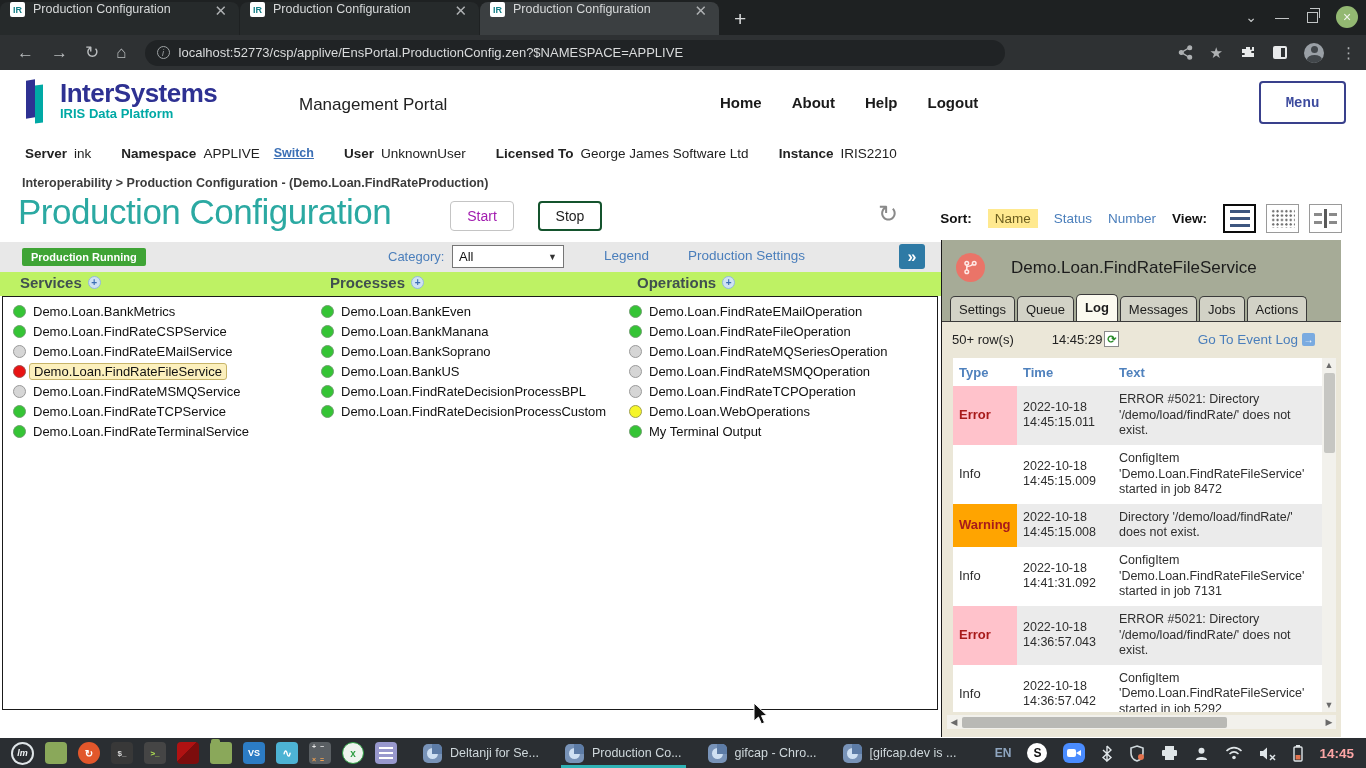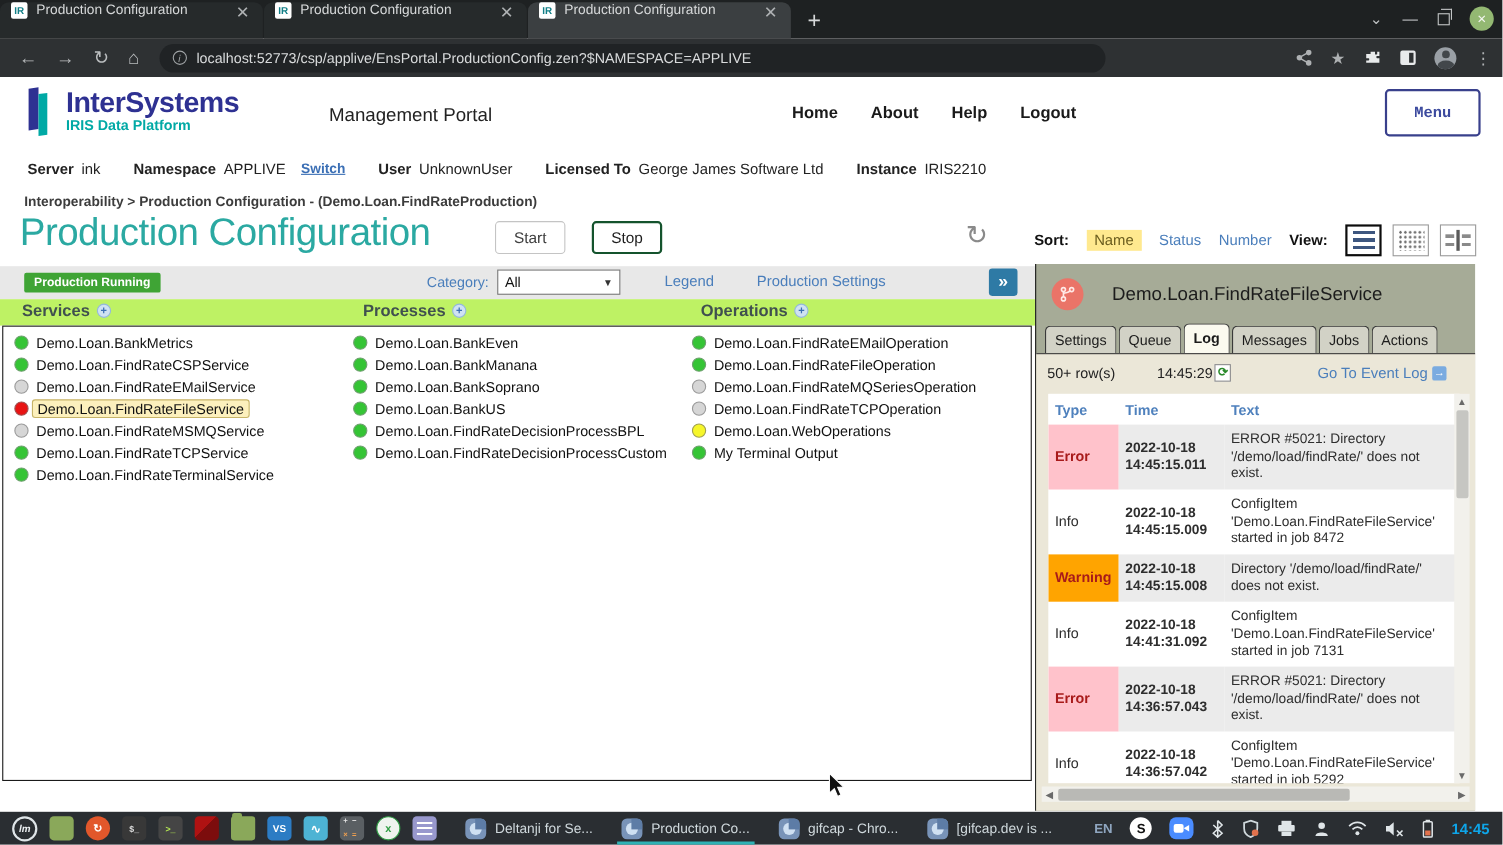--- a/index.html
+++ b/index.html
@@ -50,21 +50,21 @@
   .menu-btn { position:absolute; right:20px; top:11px; width:87px; height:43px; border:2px solid #39408c; border-radius:4px;
               color:#3c4a9e; font-weight:bold; font-size:14px; display:flex; align-items:center; justify-content:center; background:#fff;font-family:Liberation Mono, monospace; }
   .info-bar { position:absolute; left:0; top:68px; width:1366px; height:30px; display:flex; align-items:center; font-size:13.5px; color:#222; }
   .info-bar b { font-weight:bold; margin-right:7px; }
   .info-bar .grp { margin-left:30px; display:flex; align-items:center; }
   .info-bar .grp:first-child { margin-left:25px; }
   .switch-link { color:#3b6fb5; text-decoration:underline; font-weight:bold; font-size:12.5px; margin-left:14px; }
   .breadcrumb { position:absolute; left:22px; top:106px; font-size:12.5px; font-weight:600; color:#3c3c3c; }
   .page-h1 { position:absolute; left:18px; top:122px; font-size:35px; color:#2ba9a2; letter-spacing:-0.5px; }
   .btn { position:absolute; top:131px; height:30px; border-radius:4px; background:#fff; font-size:14px; display:flex; align-items:center; justify-content:center; }
-  .btn-start { left:450px; width:64px; border:1px solid #c4c4c4; color:#404040; }
+  .btn-start { left:450px; width:64px; border:1px solid #c4c4c4; color:#a21caf; }
   .btn-stop { left:538px; width:64px; border:2px solid #14532d; color:#1d1d1d; }
   .spinner { position:absolute; left:878px; top:130px; font-size:24px; color:#8a8a8a; }
   .sort-cluster { position:absolute; right:24px; top:134px; display:flex; align-items:center; gap:16px; font-size:13.5px; }
   .sort-label,.view-label { font-weight:bold; color:#111; }
   .sort-opt { color:#4a7ebb; }
   .sort-opt.hl { background:#ffe98f; padding:2px 7px; color:#6b5d1e; }
   .view-icons { display:flex; gap:10px; align-items:center; }
   .vi { width:33px; height:29px; background:#fff; border:1px solid #9a9a9a; display:flex; align-items:center; justify-content:center; }
   .vi.sel { border:2.5px solid #0c0c0c; }
   .vi-list i { display:block; width:20px; height:17px; background:repeating-linear-gradient(to bottom,#3d567f 0 3px,transparent 3px 6.8px); }
@@ -122,21 +122,21 @@
   .goto-ic { width:13px; height:13px; background:#7aabe0; color:#fff; border-radius:2px; font-size:10px; line-height:13px; text-align:center; }
   .log-table-wrap { position:absolute; left:11px; top:36px; width:374px; height:354px; background:#fff; overflow:hidden; }
   table.lt { border-collapse:collapse; width:100%; table-layout:fixed; }
   .lt th { text-align:left; color:#4f81bd; font-size:13px; padding:7px 6px 6px; background:#fff; }
   .lt col.c-type { width:64px; } .lt col.c-time { width:96px; }
   .lt td { font-size:12.5px; color:#2e2e2e; padding:6px 6px; vertical-align:middle; line-height:1.25; }
   .lt tbody tr:nth-child(odd) td { background:#ebebeb; }
   .lt td.cell-type { font-size:13px; }
   .lt td.cell-type.Error { background:#ffc2cb; color:#a81a1a; font-weight:bold; }
   .lt td.cell-type.Warning { background:#ffa400; color:#a81a1a; font-weight:bold; }
-  .lt td.cell-time span { display:block; white-space:nowrap;font-weight:bold; }
+  .lt td.cell-time span { display:block; white-space:nowrap; }
   .vscroll { position:absolute; right:5px; top:36px; width:14px; height:354px; background:#f2f1ec; }
   .vscroll .arr { position:absolute; left:0; width:14px; height:14px; color:#6a6a6a; font-size:9px; text-align:center; line-height:14px; }
   .vscroll .arr.up { top:0; } .vscroll .arr.down { bottom:0; }
   .vthumb { position:absolute; left:1.5px; top:15px; width:11px; height:80px; background:#c6c6c2; border-radius:2px; }
   .hscroll { position:absolute; left:5px; right:5px; bottom:8px; height:14px; background:#f2f1ec; }
   .hscroll .arr { position:absolute; top:0; width:14px; height:14px; color:#6a6a6a; font-size:9px; text-align:center; line-height:14px; }
   .hscroll .arr.left { left:0; } .hscroll .arr.right { right:0; }
   .hthumb { position:absolute; left:15px; top:1.5px; width:265px; height:11px; background:#b9b9b5; border-radius:2px; }
   
   .taskbar { position:absolute; left:0; bottom:0; width:1366px; height:30px; background:#2a2e32; display:flex; align-items:center; color:#cfd8dc; }
@@ -164,21 +164,21 @@
   .win-btn .chrom::after { content:""; position:absolute; left:9px; top:0; width:10px; height:10px; background:#5d7ca6; }
   .win-btn.active::after { content:""; position:absolute; left:-4px; right:-4px; bottom:0; height:3px; background:#2fb2b5; }
   .win-label { white-space:nowrap; }
   .tray { margin-left:auto; display:flex; align-items:center; gap:16px; padding-right:12px; }
   .lang { font-size:12px; font-weight:bold; color:#8fa6c0; }
   .skype { width:20px; height:20px; border-radius:50%; background:#fff; color:#111; font-weight:bold; font-size:12px; display:flex; align-items:center; justify-content:center; }
   .zoomapp { width:22px; height:20px; border-radius:6px; background:#4a8cff; position:relative; }
   .zoomapp::before { content:""; position:absolute; left:4px; top:6px; width:9px; height:8px; background:#fff; border-radius:2px; }
   .zoomapp::after { content:""; position:absolute; left:13px; top:7px; border-top:3px solid transparent; border-bottom:3px solid transparent; border-right:5px solid #fff; }
   .tray svg { display:block; }
-  .clock { font-size:13.5px; font-weight:bold; color:#0ea5e9; }
+  .clock { font-size:13.5px; font-weight:bold; color:#fca5a5; }
   
   .cursor { position:absolute; left:753px; top:632px; z-index:50; }
 </style>
 </head>
 <body>
 
 <div class="tabs-bar">
   <div class="tab">
       <span class="favicon">IR</span>
       <span class="tab-title">Production Configuration</span>
@@ -388,20 +388,24 @@
           <span class="dot green"></span>
           <span class="lbl">Demo.Loan.FindRateEMailOperation</span>
         </div>
         <div class="cfg-item">
           <span class="dot green"></span>
           <span class="lbl">Demo.Loan.FindRateFileOperation</span>
         </div>
         <div class="cfg-item">
           <span class="dot gray"></span>
           <span class="lbl">Demo.Loan.FindRateMQSeriesOperation</span>
+        </div>
+        <div class="cfg-item">
+          <span class="dot gray"></span>
+          <span class="lbl">Demo.Loan.FindRateMSMQOperation</span>
         </div>
         <div class="cfg-item">
           <span class="dot gray"></span>
           <span class="lbl">Demo.Loan.FindRateTCPOperation</span>
         </div>
         <div class="cfg-item">
           <span class="dot yellow"></span>
           <span class="lbl">Demo.Loan.WebOperations</span>
         </div>
         <div class="cfg-item">

